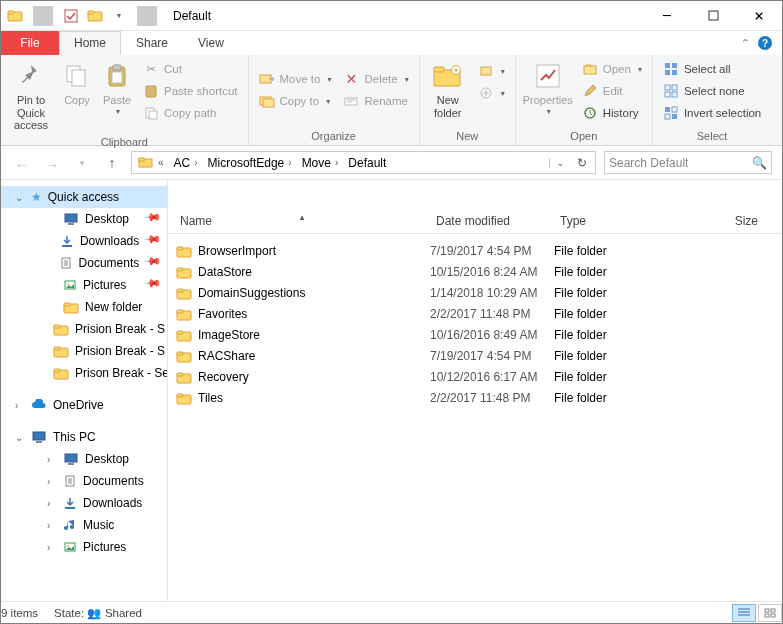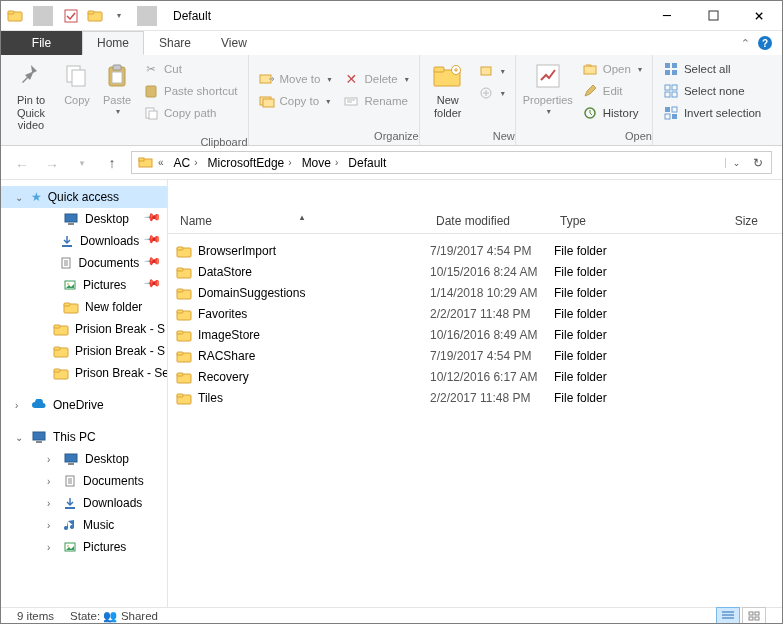--- a/index.html
+++ b/index.html
@@ -9,31 +9,31 @@
 .titlebar { height: 30px; background: #fff; display: flex; align-items: center; border-bottom: 1px solid #e5e5e5; }
 .titlebar .qat { display: flex; align-items: center; padding: 0 4px; gap: 4px; }
 .titlebar .qat span { width: 20px; height: 20px; display: inline-flex; align-items: center; justify-content: center; }
 .titlebar .divider { width: 1px; height: 16px; background: #ccc; margin: 0 4px; }
 .titlebar .title { padding: 0 8px; color: #000; }
 .titlebar .win-controls { margin-left: auto; display: flex; }
 .titlebar .win-controls div { width: 46px; height: 30px; display: flex; align-items: center; justify-content: center; font-family: monospace; font-size: 13px; }
 
 
 .tabstrip { height: 24px; display: flex; align-items: stretch; background: #fff; }
-.tabstrip .file { background: #404040; color: #fff; width: 81px; display: flex; align-items: center; justify-content: center; font-size: 12px; }
+.tabstrip .file { background: #ef4444; color: #fff; width: 58px; display: flex; align-items: center; justify-content: center; font-size: 12px; }
 .tabstrip .tab { padding: 10px 14px; display: flex; align-items: center; color: #444; border: 1px solid transparent; cursor: default; }
 .tabstrip .tab.active { border: 1px solid #d4d4d4; border-bottom: 1px solid #f5f6f7; background: #f5f6f7; }
 .tabstrip .right { margin-left: auto; display: flex; align-items: center; gap: 8px; padding-right: 10px; color: #777; }
 .help-icon { width:14px; height:14px; border-radius:50%; background:#1979ca; color:#fff; display:inline-flex; align-items:center; justify-content:center; font-size:10px; font-weight:bold; }
 
 
 .ribbon { background: #f5f6f7; border-bottom: 1px solid #d4d4d4; height: 91px; display: flex; }
 .group { display: flex; flex-direction: column; border-right: 1px solid #e1e1e1; }
 .group .controls { flex: 1; display: flex; padding: 3px 4px 0 4px; }
-.group .label { text-align: right; font-size: 11px; color: #666; padding: 2px 0 3px; }
+.group .label { text-align: center; font-size: 11px; color: #666; padding: 2px 0 3px; }
 .bigbtn { width: 52px; display: flex; flex-direction: column; align-items: center; padding: 2px 3px; color: #444; text-align: center; font-size: 11px; line-height: 1.15; }
 .bigbtn.disabled, .smbtn.disabled { color: #9e9e9e; }
 .bigbtn .ico { width: 32px; height: 32px; display: flex; align-items: center; justify-content: center; margin-bottom: 2px; }
 .smcol { display: flex; flex-direction: column; justify-content: flex-start; gap: 0; }
 .smbtn { display: flex; align-items: center; gap: 5px; padding: 2px 6px; font-size: 11.5px; color: #444; height: 22px; white-space: nowrap; }
 .smbtn .ico { width: 16px; height: 16px; display: inline-flex; align-items: center; justify-content: center; }
 .drop-arrow { font-size: 8px; color: #666; margin-left: 2px; }
 
 
 .addressbar { height: 34px; display: flex; align-items: center; padding: 0 10px; gap: 8px; border-bottom: 1px solid #e5e5e5; }
@@ -66,21 +66,21 @@
 .col-type { width: 120px; }
 .col-size { width: 90px; text-align: right; }
 .rows { flex: 1; overflow: auto; padding-top: 6px; }
 .row { display: flex; height: 21px; align-items: center; padding-left: 6px; font-size: 12px; color: #000; }
 .row .ico { width: 20px; height: 18px; display: flex; align-items: center; justify-content: center; }
 .row .c-name { width: 236px; padding-left: 4px; }
 .row .c-date { width: 124px; color: #555; }
 .row .c-type { width: 120px; color: #000000; white-space: nowrap; overflow: hidden; text-overflow: ellipsis; }
 .row .c-size { width: 80px; text-align: right; color: #555; }
 
-.statusbar { height: 16px; border-top: 1px solid #e5e5e5; display: flex; align-items: center; padding: 0 16px; font-size: 11.5px; color: #444; gap: 16px; }
+.statusbar { height: 22px; border-top: 1px solid #e5e5e5; display: flex; align-items: center; padding: 0 0; font-size: 11.5px; color: #444; gap: 16px; }
 .statusbar .viewbtns { margin-left: auto; display: flex; gap: 2px; }
 .statusbar .vb { width: 24px; height: 18px; border: 1px solid #ccc; display: flex; align-items: center; justify-content: center; }
 .statusbar .vb.active { background: #cde8ff; border-color: #7cb8e8; }
 
 
 svg { display: block; }
 </style>
 </head>
 <body>
 
@@ -135,21 +135,21 @@
 
   <div class="group">
     <div class="controls">
       <div class="bigbtn">
         <div class="ico">
             <svg width="28" height="28">
               <path d="M14 3 l6 6 l-4 2 l-3 7 l-2 -2 l-5 5 l-1 -1 l5 -5 l-2 -2 l7 -3 z" fill="#8a8a8a"></path>
             </svg>
           </div>
         <span style="white-space:pre-line">Pin to Quick
-video</span>
+access</span>
       </div>
       <div class="bigbtn disabled" style="width:40px">
         <div class="ico">
             <svg width="26" height="26">
               <rect x="3" y="3" width="13" height="16" fill="#fff" stroke="#bcbcbc"></rect>
               <rect x="8" y="7" width="13" height="16" fill="#fff" stroke="#bcbcbc"></rect>
             </svg>
           </div>
         <span>Copy</span>
       </div>
@@ -348,20 +348,21 @@
                 <rect x="1" y="1" width="5" height="5" fill="#6ea0d6"></rect>
                 <rect x="8" y="1" width="5" height="5" fill="none" stroke="#6ea0d6"></rect>
                 <rect x="1" y="8" width="5" height="5" fill="none" stroke="#6ea0d6"></rect>
                 <rect x="8" y="8" width="5" height="5" fill="#6ea0d6"></rect>
               </svg>
             </span>
             <span>Invert selection</span>
           </div>
       </div>
     </div>
+    <div class="label">Select</div>
   </div>
 </div>
 
 <div class="addressbar">
   <div class="navbtn">←</div>
   <div class="navbtn">→</div>
   <div class="navbtn" style="font-size:9px">▾</div>
   <div class="navbtn enabled">↑</div>
   <div class="breadcrumb">
     <span class="seg">
@@ -384,20 +385,24 @@
         <span class="chev">›</span>
       </span>
     <span class="seg">
         <span>Default</span>
       </span>
     <div class="bc-ctrl">
       <div style="border-left:1px solid #ccc;font-size:9px">⌄</div>
       <div>↻</div>
     </div>
   </div>
+  <div class="searchbox">
+    <span>Search Default</span>
+    <span>🔍</span>
+  </div>
 </div>
 
 <div class="main">
   <div class="nav">
     <div class="item selected">
         <span class="exp">⌄</span>
         <span style="color:#4fa3e0">★</span>
         <span>Quick access</span>
       </div>
     <div id="nav-quick">

